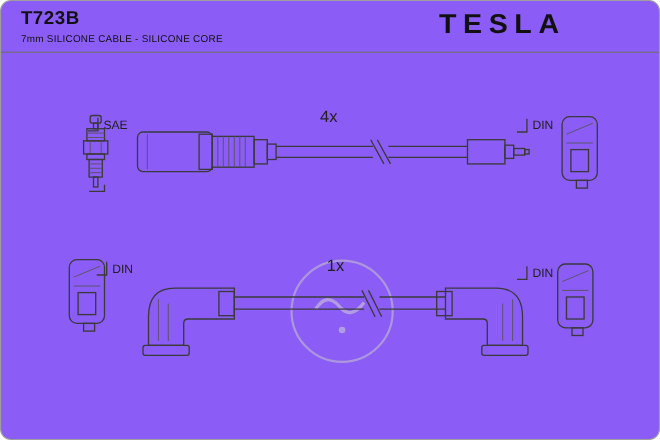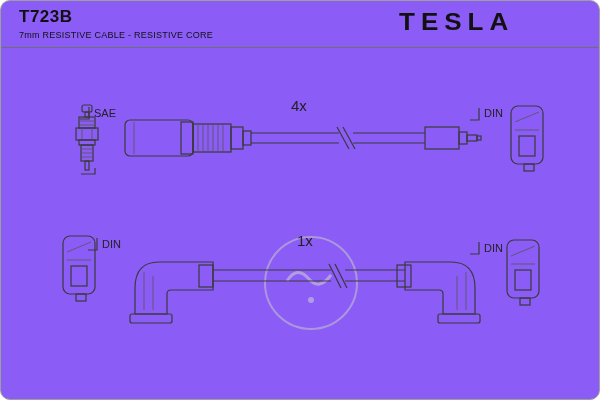--- a/index.html
+++ b/index.html
@@ -47,21 +47,21 @@
   .ln  { stroke:#3a3a3a; stroke-width:1.2; fill:none; }
   .thin{ stroke:#555; stroke-width:.8; fill:none; }
 </style>
 </head>
 <body>
 
 <div class="frame">
 
   <div class="header">
     <div class="part-number">T723B</div>
-    <div class="subtitle">7mm RESISTIVE CABLE - RESISTIVE CORE</div>
+    <div class="subtitle">7mm SILICONE CABLE - SILICONE CORE</div>
     <div class="brand">TESLA</div>
   </div>
 
   <svg class="diagram" width="600" height="352" viewBox="0 0 600 352" xmlns="http://www.w3.org/2000/svg">
 
     <g opacity="0.55">
       <circle cx="310" cy="235" r="46" fill="none" stroke="#c8c8c8" stroke-width="2"></circle>
       <path d="M286,233 q10,-16 22,-2 q10,12 22,-4" fill="none" stroke="#d2d2d2" stroke-width="3"></path>
       <circle cx="310" cy="252" r="3" fill="#d2d2d2" stroke="none"></circle>
     </g>

